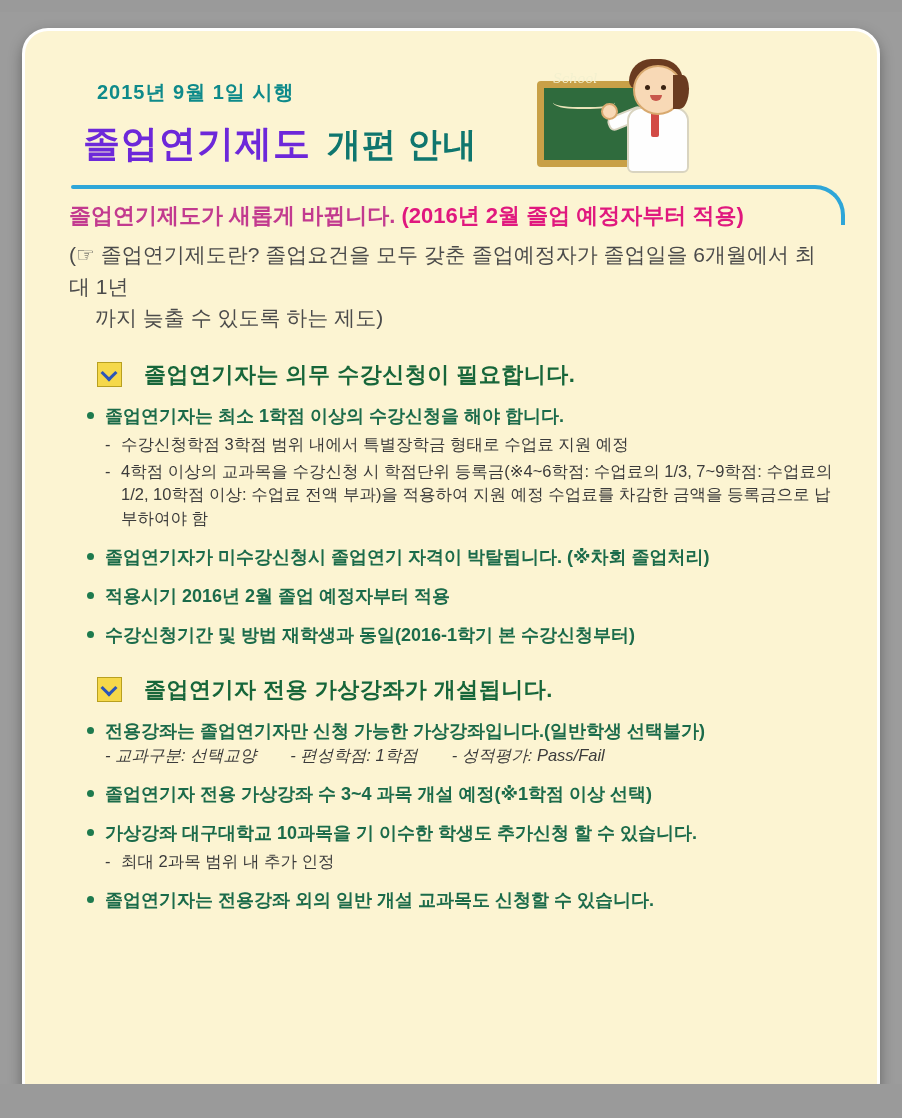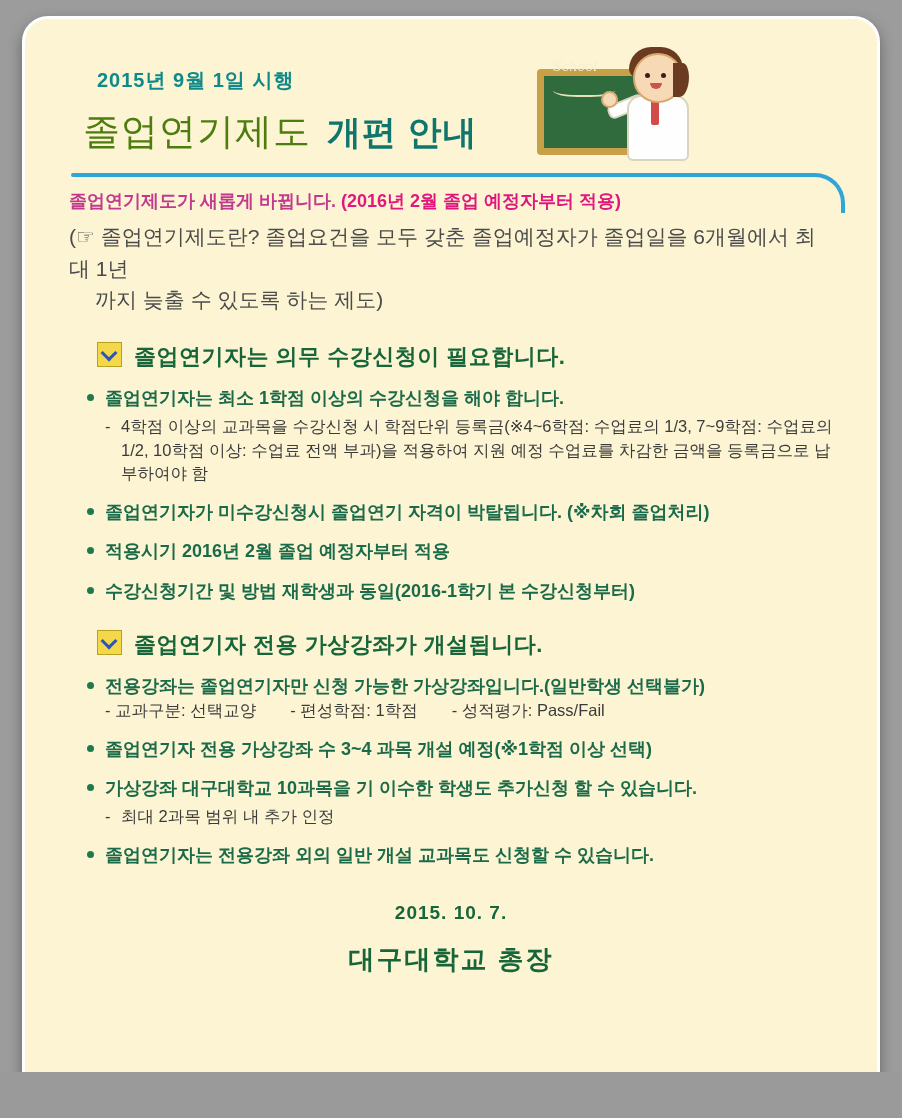--- a/index.html
+++ b/index.html
@@ -7,20 +7,21 @@
     padding: 0;
     background: #9a9a9a;
     font-family: "Liberation Sans", "DejaVu Sans", sans-serif;
   }
   #page {
     position: relative;
     width: 902px;
     height: 1072px;
     background: #9c9c9c;
     overflow: hidden;
+    margin-top: 12px;
   }
   #card {
     position: absolute;
     left: 22px;
     top: 16px;
     width: 858px;
     height: 1080px;
     background: #fcf4d2;
     border: 3px solid #ffffff;
     border-radius: 26px;
@@ -45,22 +46,22 @@
   .title-row {
     position: absolute;
     left: 58px;
     top: 88px;
     display: flex;
     align-items: baseline;
     gap: 16px;
   }
   .title-main {
     font-size: 37px;
-    font-weight: normal;
-    color: #4d7c0f;
+    font-weight: bold;
+    color: #6d28d9;
     letter-spacing: 1px;
   }
   .title-sub {
     font-size: 34px;
     font-weight: bold;
     color: #0f766e;
     letter-spacing: 1px;
   }
   
   .illus {
@@ -212,40 +213,40 @@
     border-top: 4px solid #2ea6d8;
     border-right: 4px solid #2ea6d8;
     border-radius: 0 30px 0 0;
   }
   
   .body {
     padding: 12px 44px 0 44px;
   }
   .lead {
     margin-top: 10px;
-    font-size: 18px;
+    font-size: 22px;
     font-weight: bold;
     color: #c23a8f;
     letter-spacing: 0px;
   }
   .lead .strong { color: #e0187e; }
   .lead-note {
     margin-top: 8px;
     font-size: 21px;
     color: #4b4b4b;
     line-height: 1.5;
   }
   .lead-note .indent { display: block; padding-left: 26px; }
   .section {
     margin-top: 26px;
   }
   .section-head {
     display: flex;
-    align-items: flex-start;
-    gap: 12px;
+    align-items: center;
+    gap: 22px;
     padding-left: 28px;
   }
   .arrow-badge {
     width: 23px;
     height: 23px;
     background: #f5d84a;
     border: 1px solid #b8a020;
     position: relative;
     flex: 0 0 auto;
   }
@@ -308,20 +309,21 @@
     content: "-";
     position: absolute;
     left: 0;
     top: 0;
     color: #3b3b3b;
   }
   .sub-inline {
     font-size: 16.5px;
     color: #3b3b3b;
     font-weight: normal;
+    font-style: italic;
   }
   .inline-row {
     display: flex;
     gap: 34px;
     flex-wrap: wrap;
   }
   .footer {
     margin-top: 34px;
     text-align: center;
   }
@@ -388,20 +390,21 @@
 
       <div class="section">
         <div class="section-head">
           <span class="arrow-badge"></span>
           <span class="section-title">졸업연기자는 의무 수강신청이 필요합니다.</span>
         </div>
         <ul class="bullets">
           <li>
             <span>졸업연기자는 최소 1학점 이상의 수강신청을 해야 합니다.</span>
             <ul class="subs">
+              <li>수강신청학점 3학점 범위 내에서 특별장학금 형태로 수업료 지원 예정</li>
               <li>4학점 이상의 교과목을 수강신청 시 학점단위 등록금(※4~6학점: 수업료의 1/3, 7~9학점: 수업료의 1/2, 10학점 이상: 수업료 전액 부과)을 적용하여 지원 예정 수업료를 차감한 금액을 등록금으로 납부하여야 함</li>
             </ul>
           </li>
           <li>졸업연기자가 미수강신청시 졸업연기 자격이 박탈됩니다. (※차회 졸업처리)</li>
           <li>적용시기  2016년 2월 졸업 예정자부터 적용</li>
           <li>수강신청기간 및 방법  재학생과 동일(2016-1학기 본 수강신청부터)</li>
         </ul>
       </div>
 
       <div class="section">
@@ -422,20 +425,16 @@
           <li>
             <span>가상강좌 대구대학교 10과목을 기 이수한 학생도 추가신청 할 수 있습니다.</span>
             <ul class="subs">
               <li>최대 2과목 범위 내 추가 인정</li>
             </ul>
           </li>
           <li>졸업연기자는 전용강좌 외의 일반 개설 교과목도 신청할 수 있습니다.</li>
         </ul>
       </div>
 
-      <div class="footer">
-        <div class="f-date">2015. 10. 7.</div>
-        <div class="f-org">대구대학교 총장</div>
-      </div>
 
     </div>
   </div>
 </div>
 
 </body></html>

